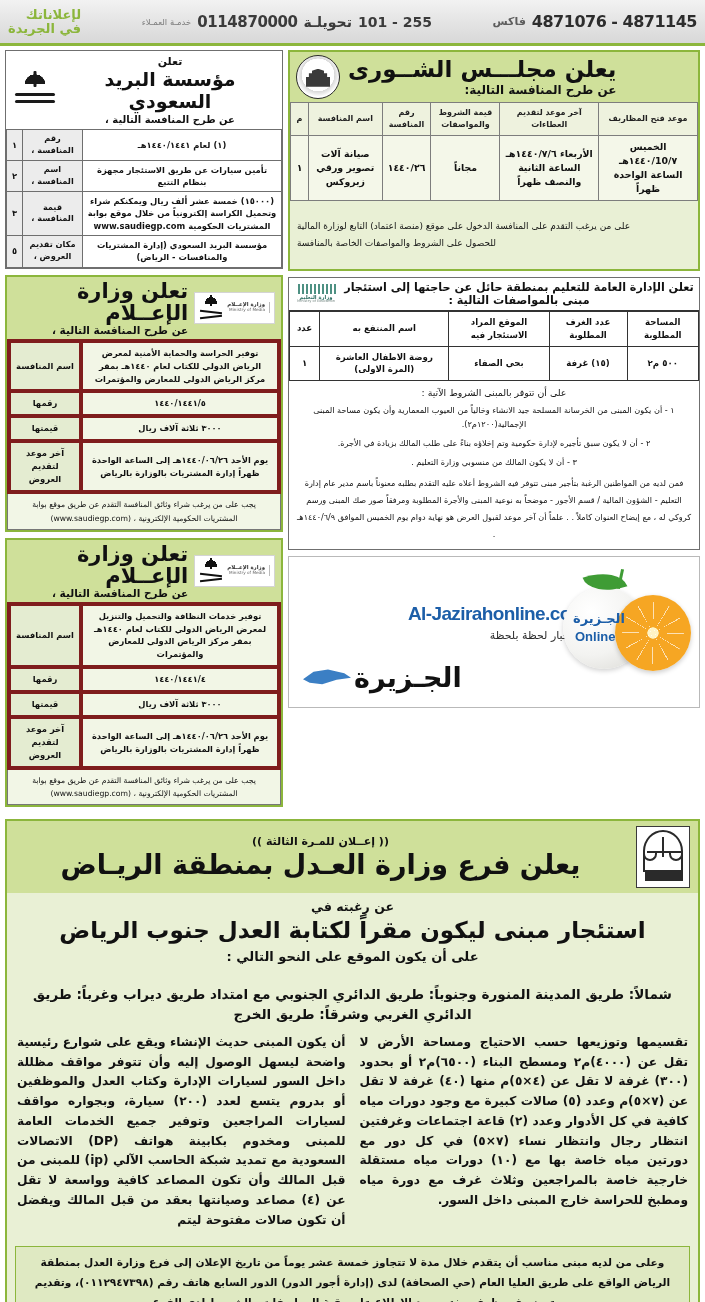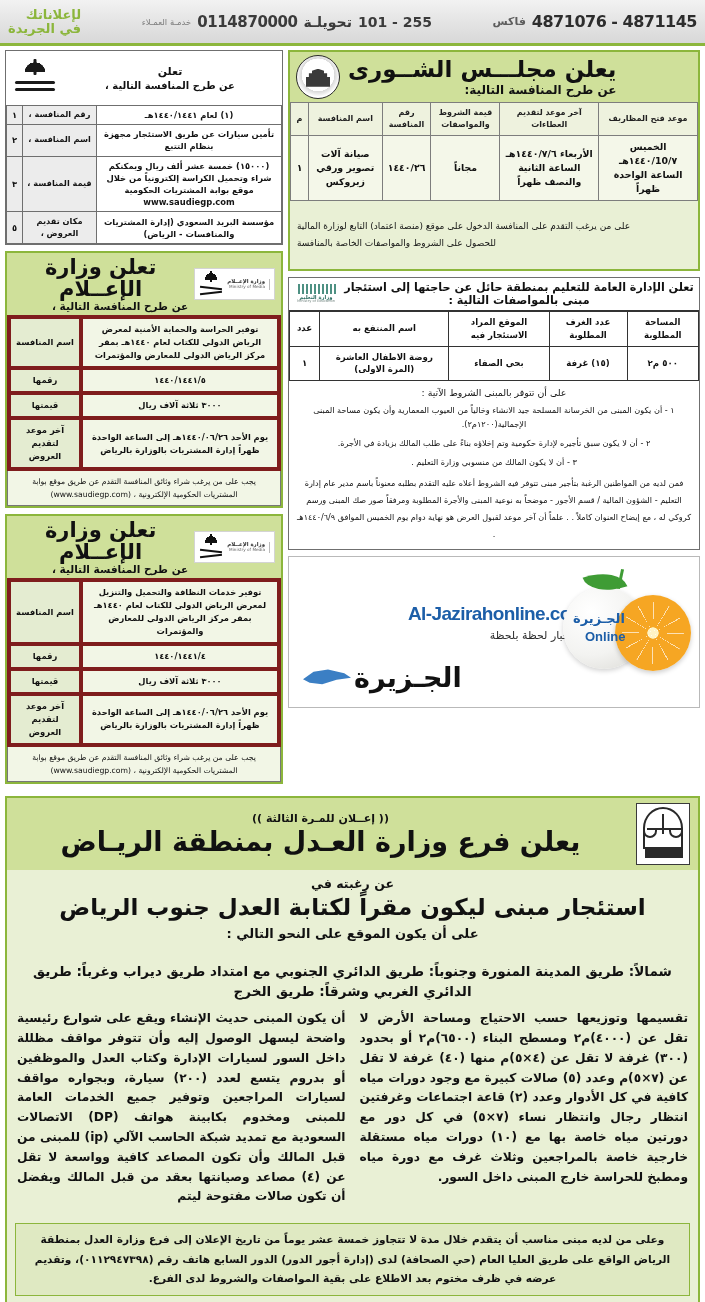--- a/index.html
+++ b/index.html
@@ -80,21 +80,21 @@
     position:absolute;width:40px;height:3px;background:#1a1a1a;left:3px;top:26px;border-radius:2px;
   }
   .emblem .sword.b{ top:33px; }
 
   
   table{ border-collapse:collapse; width:100%; }
   .tbl td,.tbl th{
     border:1px solid #6f6f6f; padding:3px 4px; font-size:8.4px;
     color:#141414; vertical-align:middle; line-height:1.45; text-align:center;
   }
-  .tbl .lbl{ background:#ececec; font-weight:bold; width:74px; font-size:8.2px;}
+  .tbl .lbl{ background:#ececec; font-weight:bold; width:60px; font-size:8.2px;}
   .tbl .num{ width:16px; background:#ececec; font-weight:bold;}
   .tbl .body-cell{ font-weight:bold; text-align:center; }
 
   .shura-tbl td,.shura-tbl th{
     border:1px solid #7d7d7d; padding:4px 3px; font-size:8.6px; line-height:1.5;
     text-align:center; color:#111; background:#f4f7e9;
   }
   .shura-tbl th{ background:#eef2de; font-weight:bold; font-size:8px; color:#222;}
   .shura-tbl td.strong{ font-weight:bold; font-size:9.4px;}
   .shura-note{
@@ -124,21 +124,21 @@
   .edu-conds{ padding:6px 8px; background:#fff; }
   .edu-conds .lead{ font-size:9.4px; text-align:center; margin-bottom:6px; color:#111;}
   .edu-conds .c{ font-size:8.2px; line-height:1.7; margin-bottom:5px; text-align:center; color:#111;}
   .edu-conds .p{ font-size:8.1px; line-height:2.1; text-align:center; color:#111;}
 
   
   .media-hdr{
     background:#cfe09a;display:flex;align-items:center;gap:6px;padding:3px 6px;
   }
   .media-hdr .txt{flex:1;text-align:right;}
-  .media-hdr .l1{font-size:21px;font-weight:bold;color:#111;line-height:1.05;letter-spacing:-0.5px;text-align:center;}
+  .media-hdr .l1{font-size:21px;font-weight:bold;color:#111;line-height:1.05;letter-spacing:-0.5px;}
   .media-hdr .l2{font-size:10.5px;font-weight:bold;color:#111;}
   .mlogo{display:flex;align-items:center;gap:4px;background:#fff;padding:2px 4px;border:1px solid #d4d4d4;}
   .mlogo .kw{width:24px;height:26px;position:relative;}
   .mlogo .kw .p{position:absolute;left:50%;top:0;transform:translateX(-50%);width:2px;height:11px;background:#111;}
   .mlogo .kw .f{position:absolute;left:50%;top:-2px;transform:translateX(-50%);width:20px;height:11px;
     background:radial-gradient(ellipse at 50% 100%,#111 0 44%,transparent 45%);}
   .mlogo .kw .s1,.mlogo .kw .s2{position:absolute;width:22px;height:2px;background:#111;left:1px;}
   .mlogo .kw .s1{top:16px;transform:rotate(6deg);}
   .mlogo .kw .s2{top:21px;transform:rotate(-6deg);}
   .mlogo .tx{line-height:1.1;text-align:right;border-right:1px solid #bbb;padding-right:4px;}
@@ -190,21 +190,21 @@
     position:absolute;left:22px;top:0;width:40px;height:22px;background:#3f9c35;
     border-radius:0 100% 0 100%;transform:rotate(-18deg);
   }
   .jz .fruit .stem{
     position:absolute;left:56px;top:-2px;width:3px;height:20px;background:#3f9c35;transform:rotate(12deg);
   }
   .jz .fruit .ov1{
     position:absolute;left:10px;top:40px;font-size:13px;font-weight:bold;color:#1c5ea8;letter-spacing:-0.5px;
   }
   .jz .fruit .ov2{
-    position:absolute;left:22px;top:58px;font-size:13px;font-weight:bold;color:#1c5ea8;
+    position:absolute;left:12px;top:58px;font-size:13px;font-weight:bold;color:#1c5ea8;
     font-family:"Liberation Sans",sans-serif;direction:ltr;
   }
 
   
   .justice{
     border:2px solid #8cb63c;background:#e9f0d5;margin:6px 5px 0 5px;width:695px;
   }
   .j-hdr{ background:#cfe09a;display:flex;align-items:center;gap:10px;padding:5px 8px;}
   .j-hdr .crest{
     width:54px;height:62px;flex:none;background:#ffffff;border:1px solid #3a3a3a;
@@ -347,20 +347,21 @@
       </div>
 
     </div>
 
     <div class="col-left">
 
       <div class="ad">
         <div style="display:flex;align-items:center;gap:6px;padding:4px 6px;">
           <div style="flex:1;text-align:center;">
             <div style="font-size:11px;font-weight:bold;color:#111;">تعلن</div>
+            <div style="font-size:19px;font-weight:bold;color:#111;letter-spacing:-0.5px;">مؤسسة البريد السعودي</div>
             <div style="font-size:10px;font-weight:bold;color:#111;margin-top:2px;">عن طرح المنافسة التالية ،</div>
           </div>
           <div class="emblem">
             <span class="fronds"></span>
             <span class="palm"></span>
             <span class="sword"></span>
             <span class="sword b"></span>
           </div>
         </div>
         <table class="tbl">

